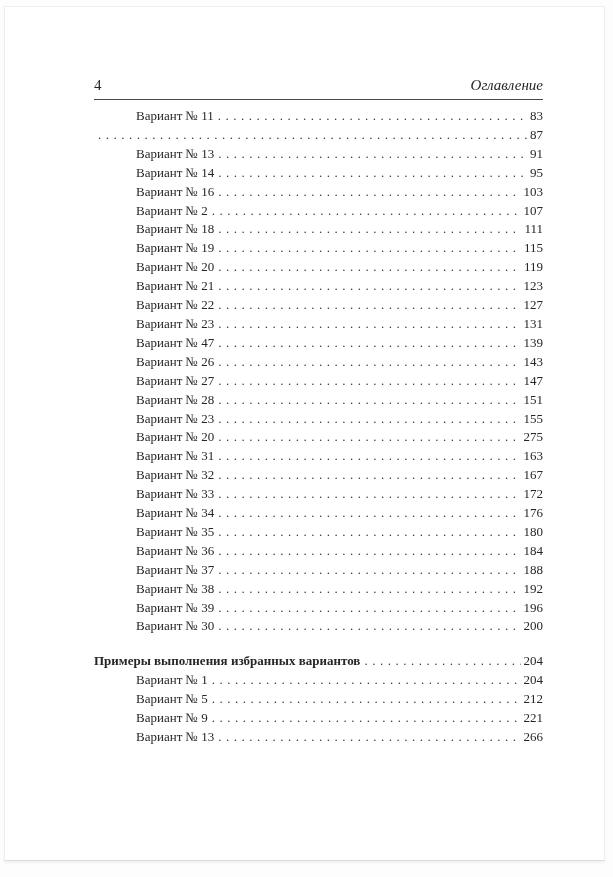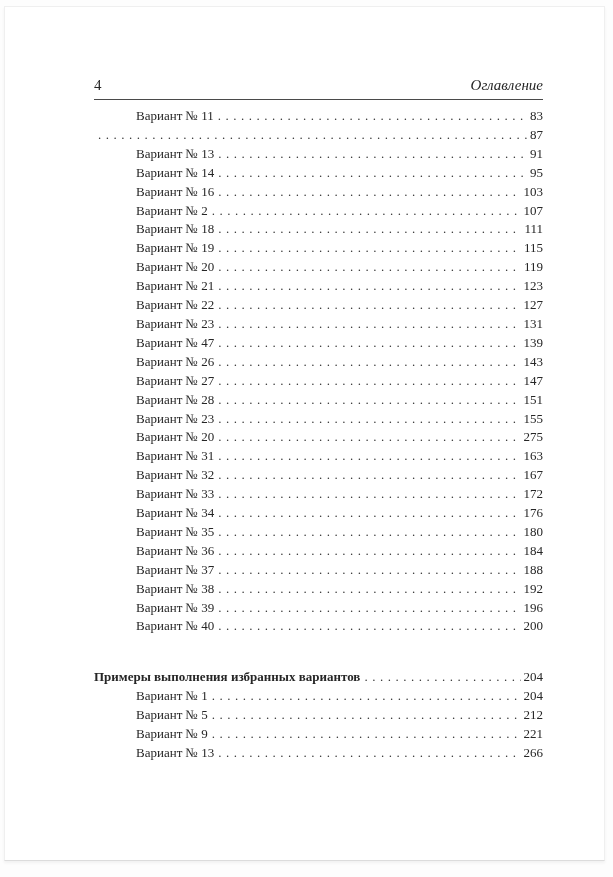--- a/index.html
+++ b/index.html
@@ -54,21 +54,21 @@
     line-height: 18.9px;
     white-space: nowrap;
   }
   .toc-row.indent .label {
     padding-left: 42px;
   }
   .toc-row.bold {
     font-weight: bold;
   }
   .toc-row.section-start {
-    margin-top: 32px;
+    margin-top: 16px;
   }
   .leader {
     flex: 1;
     overflow: hidden;
     margin: 0 3px 0 4px;
     white-space: nowrap;
     font-weight: normal;
   }
   .leader::after {
     content: "........................................................................................................................";
@@ -222,21 +222,21 @@
           <span class="label">Вариант № 38</span>
           <span class="leader"></span>
           <span class="pagenum">192</span>
         </div>
         <div class="toc-row indent">
           <span class="label">Вариант № 39</span>
           <span class="leader"></span>
           <span class="pagenum">196</span>
         </div>
         <div class="toc-row indent">
-          <span class="label">Вариант № 40</span>
+          <span class="label">Вариант № 30</span>
           <span class="leader"></span>
           <span class="pagenum">200</span>
         </div>
         <div class="toc-row bold section-start">
           <span class="label">Примеры выполнения избранных вариантов</span>
           <span class="leader"></span>
           <span class="pagenum">204</span>
         </div>
         <div class="toc-row indent">
           <span class="label">Вариант № 1</span>

